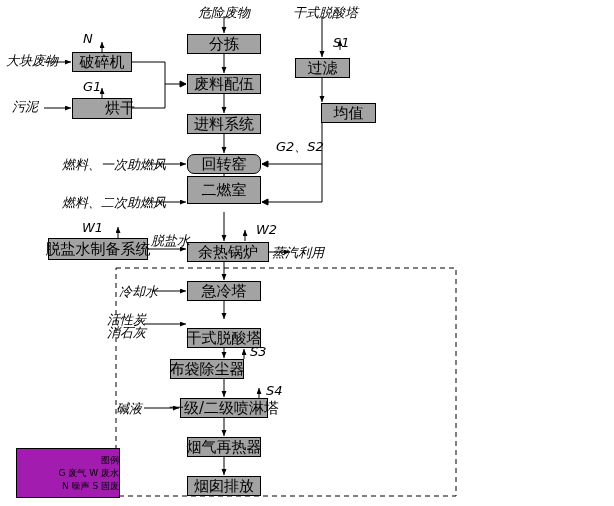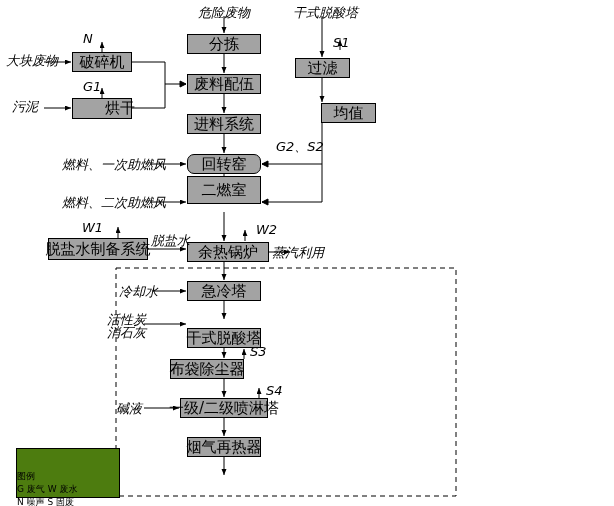--- a/index.html
+++ b/index.html
@@ -31,25 +31,25 @@
     font-size:13px;
     color:#000;
     white-space:nowrap;
     line-height:1.15;
     font-style:italic;
   }
   .legend{
     position:absolute;
     box-sizing:border-box;
     border:1px solid #000;
-    background:#4d7c0f;
+    background:#a21caf;
     font-size:9px;
     line-height:1.45;
-    text-align:left;
-    padding-top:21px;
+    text-align:right;
+    padding-top:5px;
     color:#000;
   }
   svg{position:absolute;left:0;top:0;overflow:visible;}
 </style>
 </head>
 <body>
 
 <div id="canvas">
 
   <svg width="614" height="506">
@@ -117,20 +117,21 @@
   <div class="node" style="left:187px;top:74px;width:74px;height:20px;">废料配伍</div>
   <div class="node" style="left:187px;top:114px;width:74px;height:20px;">进料系统</div>
   <div class="node" style="left:187px;top:154px;width:74px;height:20px;border-radius:7px;">回转窑</div>
   <div class="node" style="left:187px;top:176px;width:74px;height:28px;">二燃室</div>
   <div class="node" style="left:187px;top:242px;width:82px;height:20px;">余热锅炉</div>
   <div class="node" style="left:187px;top:281px;width:74px;height:20px;">急冷塔</div>
   <div class="node" style="left:187px;top:328px;width:74px;height:20px;">干式脱酸塔</div>
   <div class="node" style="left:170px;top:359px;width:74px;height:20px;">布袋除尘器</div>
   <div class="node" style="left:180px;top:398px;width:88px;height:20px;">一级/二级喷淋塔</div>
   <div class="node" style="left:187px;top:437px;width:74px;height:20px;">烟气再热器</div>
+  <div class="node" style="left:187px;top:476px;width:74px;height:20px;">烟囱排放</div>
   <div class="node" style="left:72px;top:52px;width:60px;height:20px;">破碎机</div>
   <div class="node" style="left:72px;top:98px;width:60px;height:21px;padding-left:36px;">烘干</div>
   <div class="node" style="left:295px;top:58px;width:55px;height:20px;">过滤</div>
   <div class="node" style="left:295px;top:103px;width:55px;height:20px;margin-left:26px;">均值</div>
   <div class="node" style="left:48px;top:238px;width:100px;height:22px;">脱盐水制备系统</div>
 
   <div class="lbl" style="left:198px;top:6px;">危险废物</div>
   <div class="lbl" style="left:293px;top:6px;">干式脱酸塔</div>
   <div class="lbl" style="left:6px;top:54px;">大块废物</div>
   <div class="lbl" style="left:12px;top:100px;">污泥</div>

